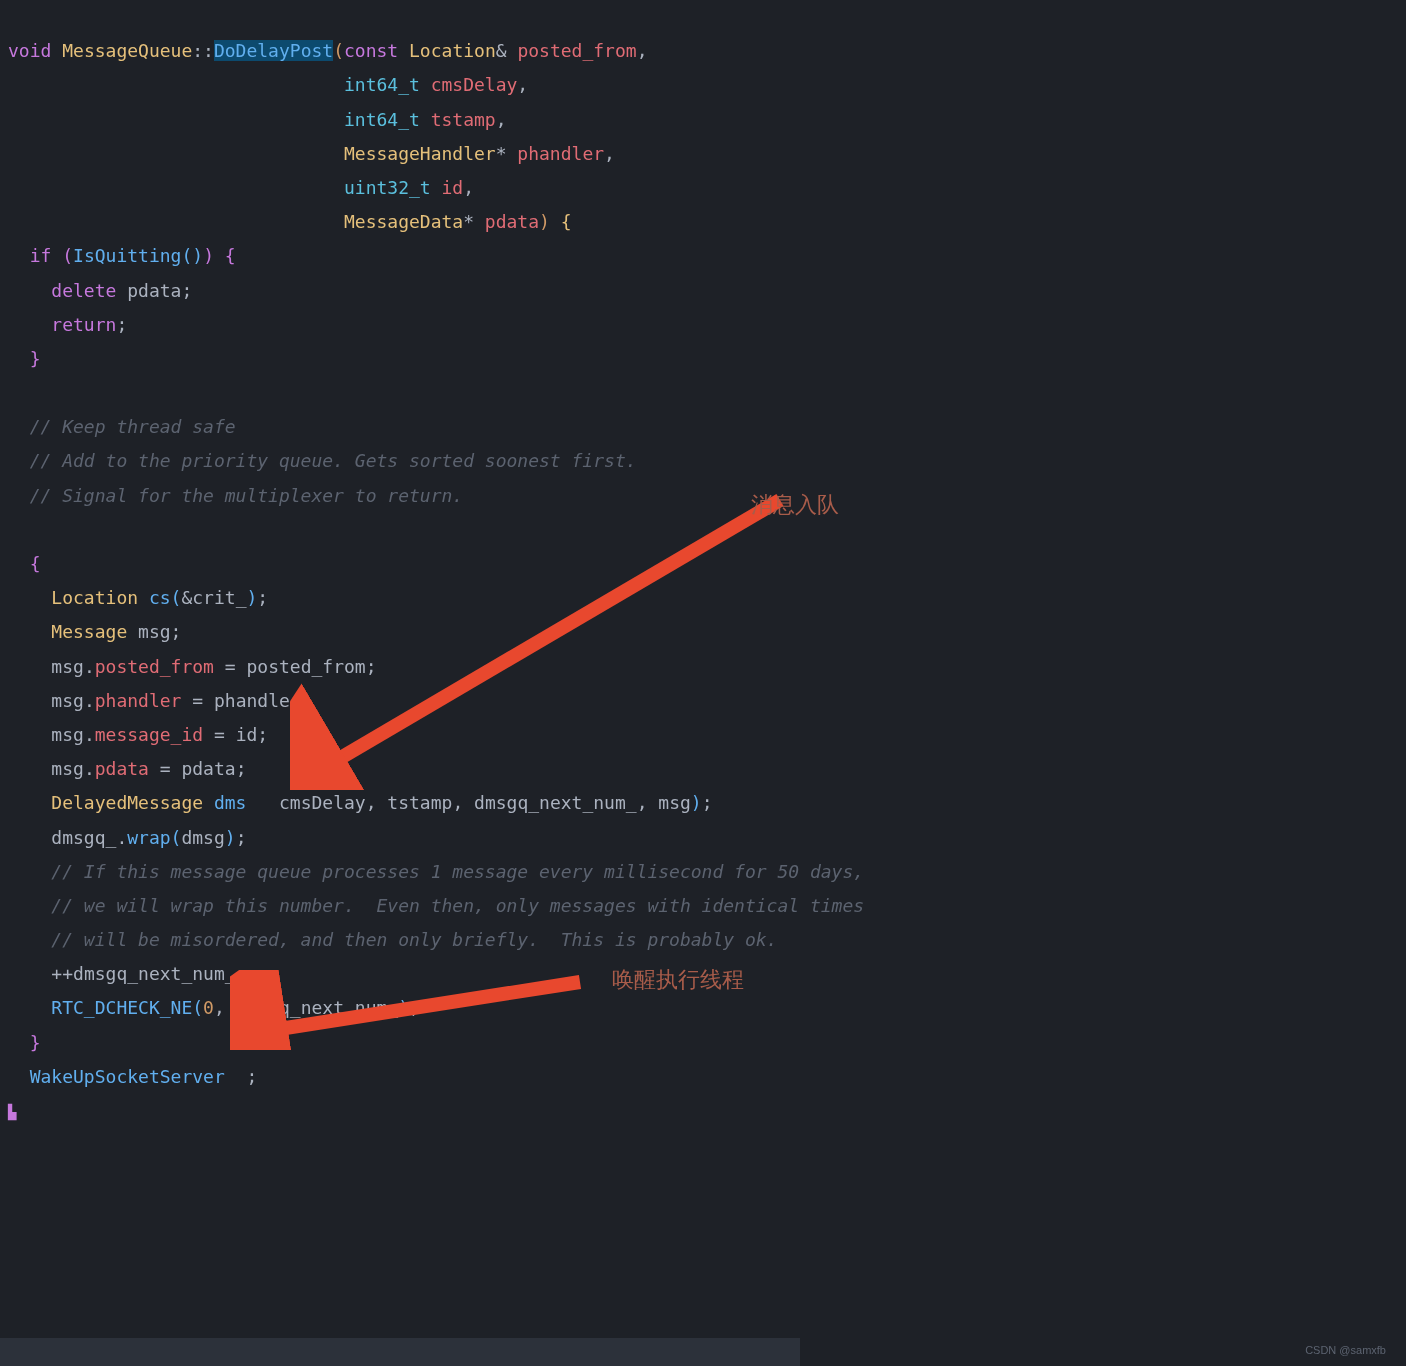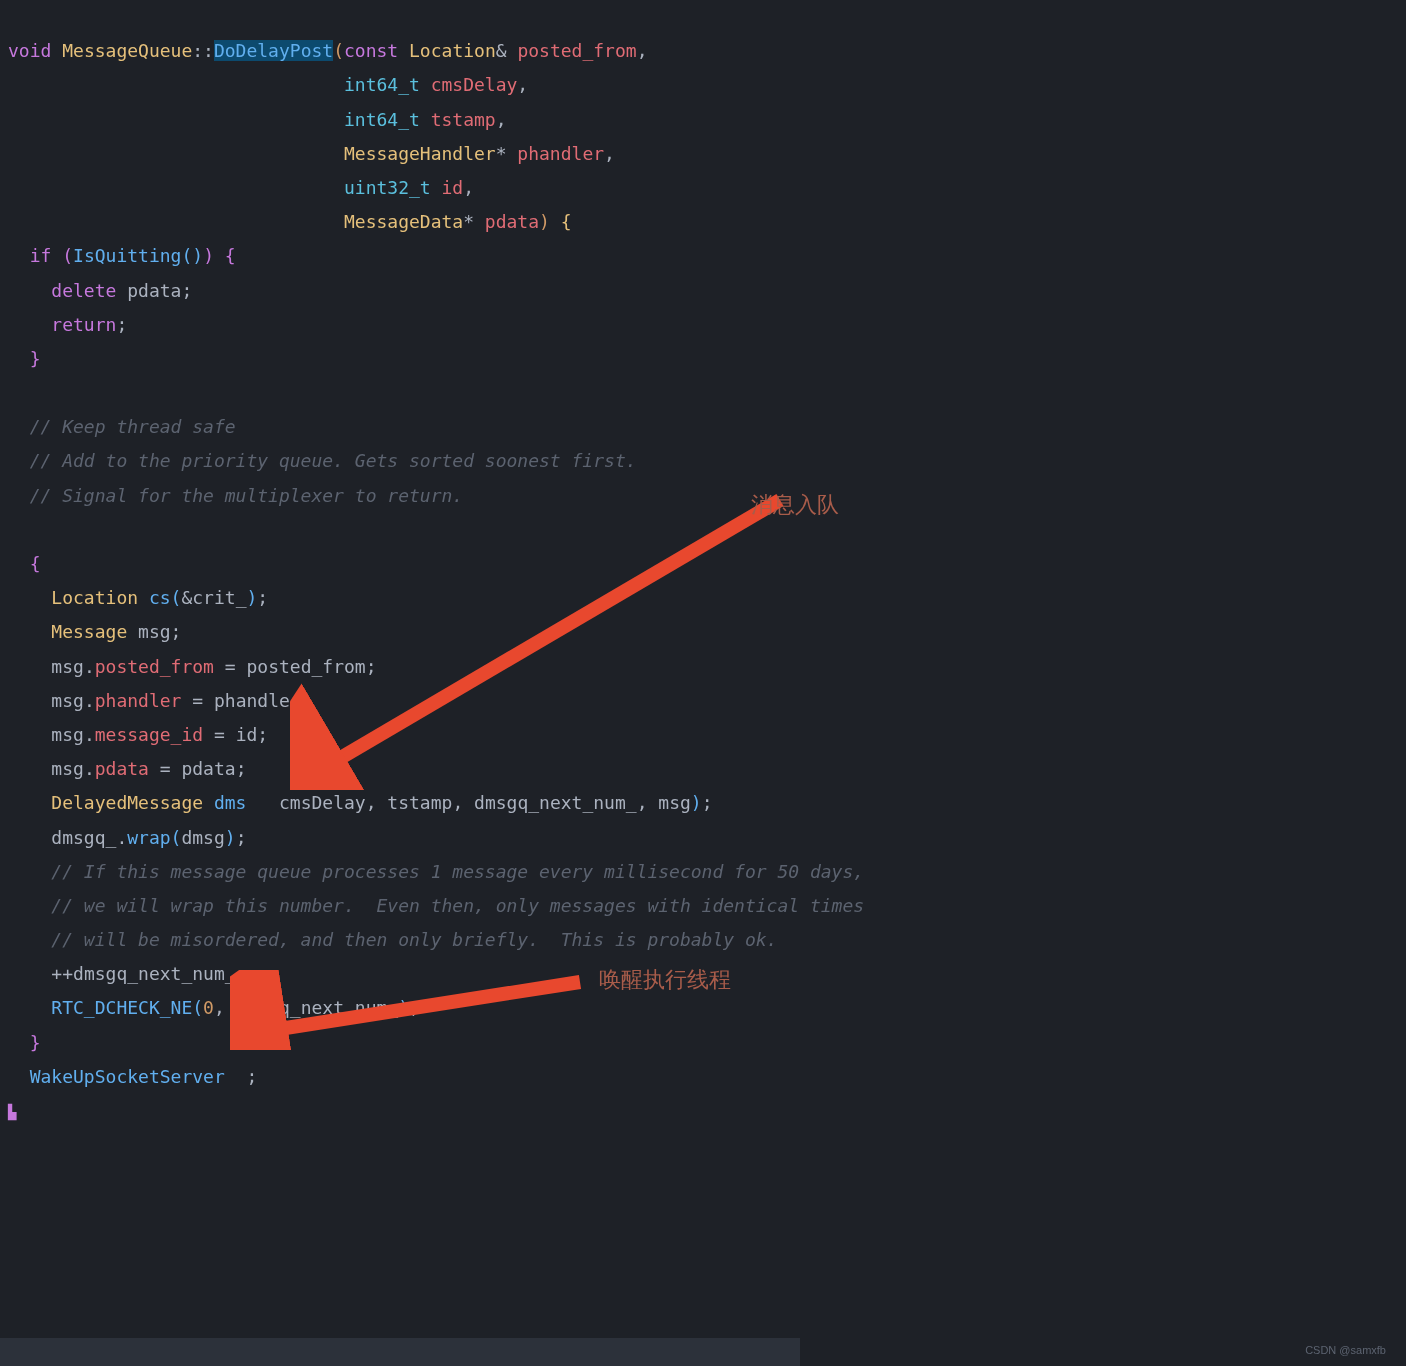--- a/index.html
+++ b/index.html
@@ -118,17 +118,17 @@
 
 <svg class="arrow-svg" style="left:230px; top:970px;" width="380" height="80">
   <defs>
     <marker id="arrowhead2" markerWidth="12" markerHeight="12" refX="2" refY="6" orient="auto">
       <polygon points="0 0, 12 6, 0 12" fill="#e8482e"></polygon>
     </marker>
   </defs>
   <line x1="350" y1="12" x2="30" y2="62" stroke="#e8482e" stroke-width="14" marker-end="url(#arrowhead2)"></line>
 </svg>
 
-<div class="annotation" style="left:599px; top:965px;">唤醒执行线程</div>
+<div class="annotation" style="left:612px; top:965px;">唤醒执行线程</div>
 
 <div class="selection-bar"></div>
 
 <div class="watermark">CSDN @samxfb</div>
 
 </body></html>

